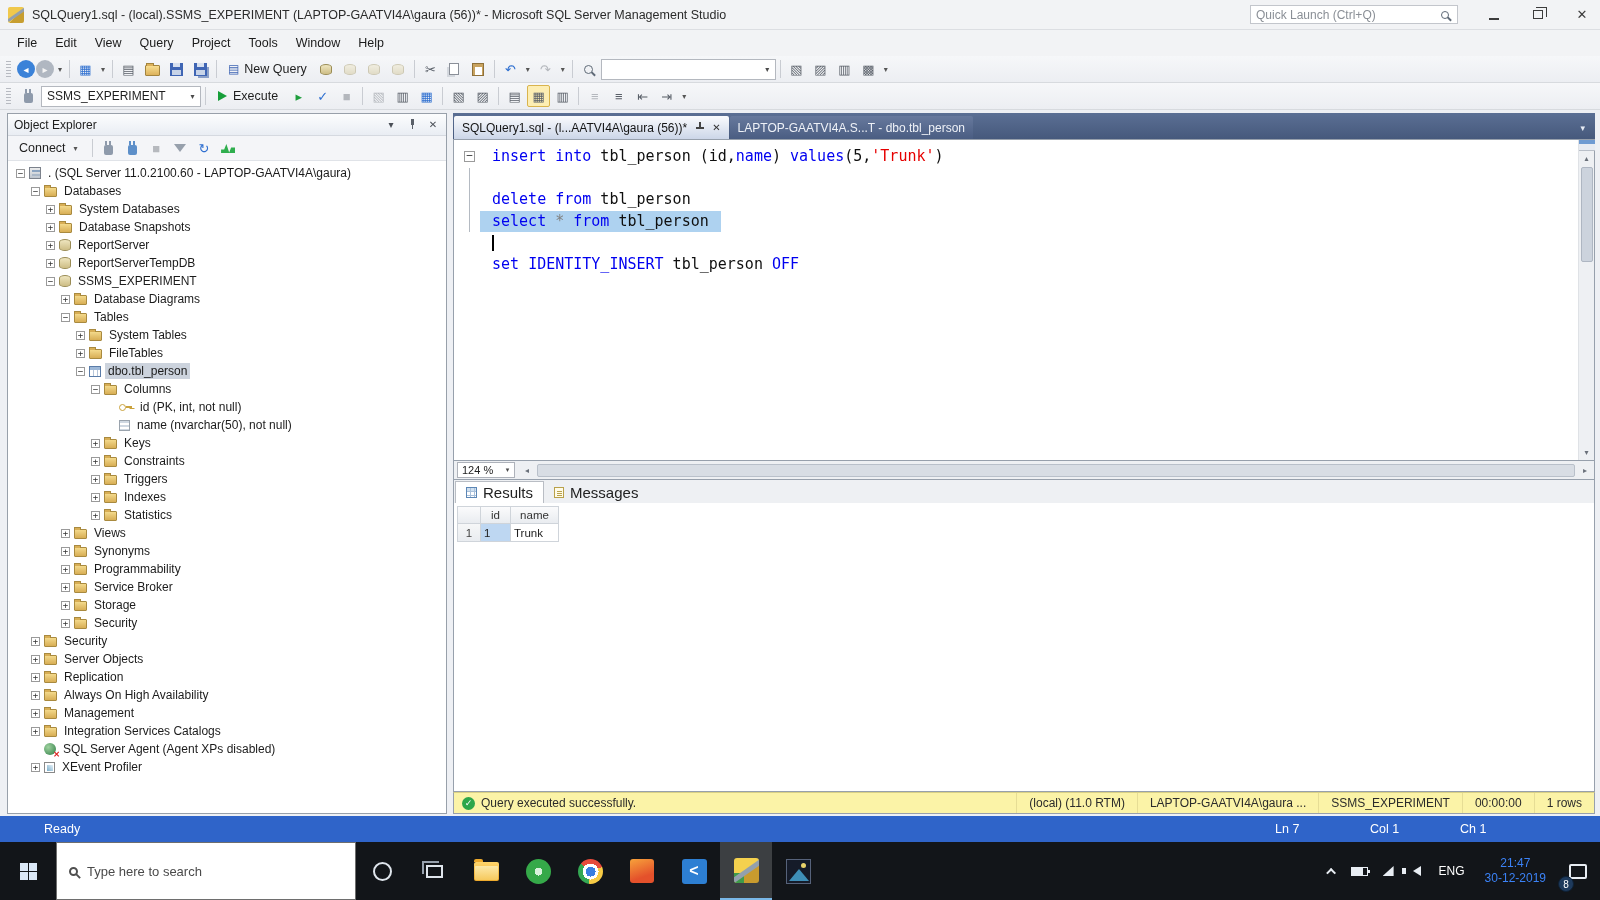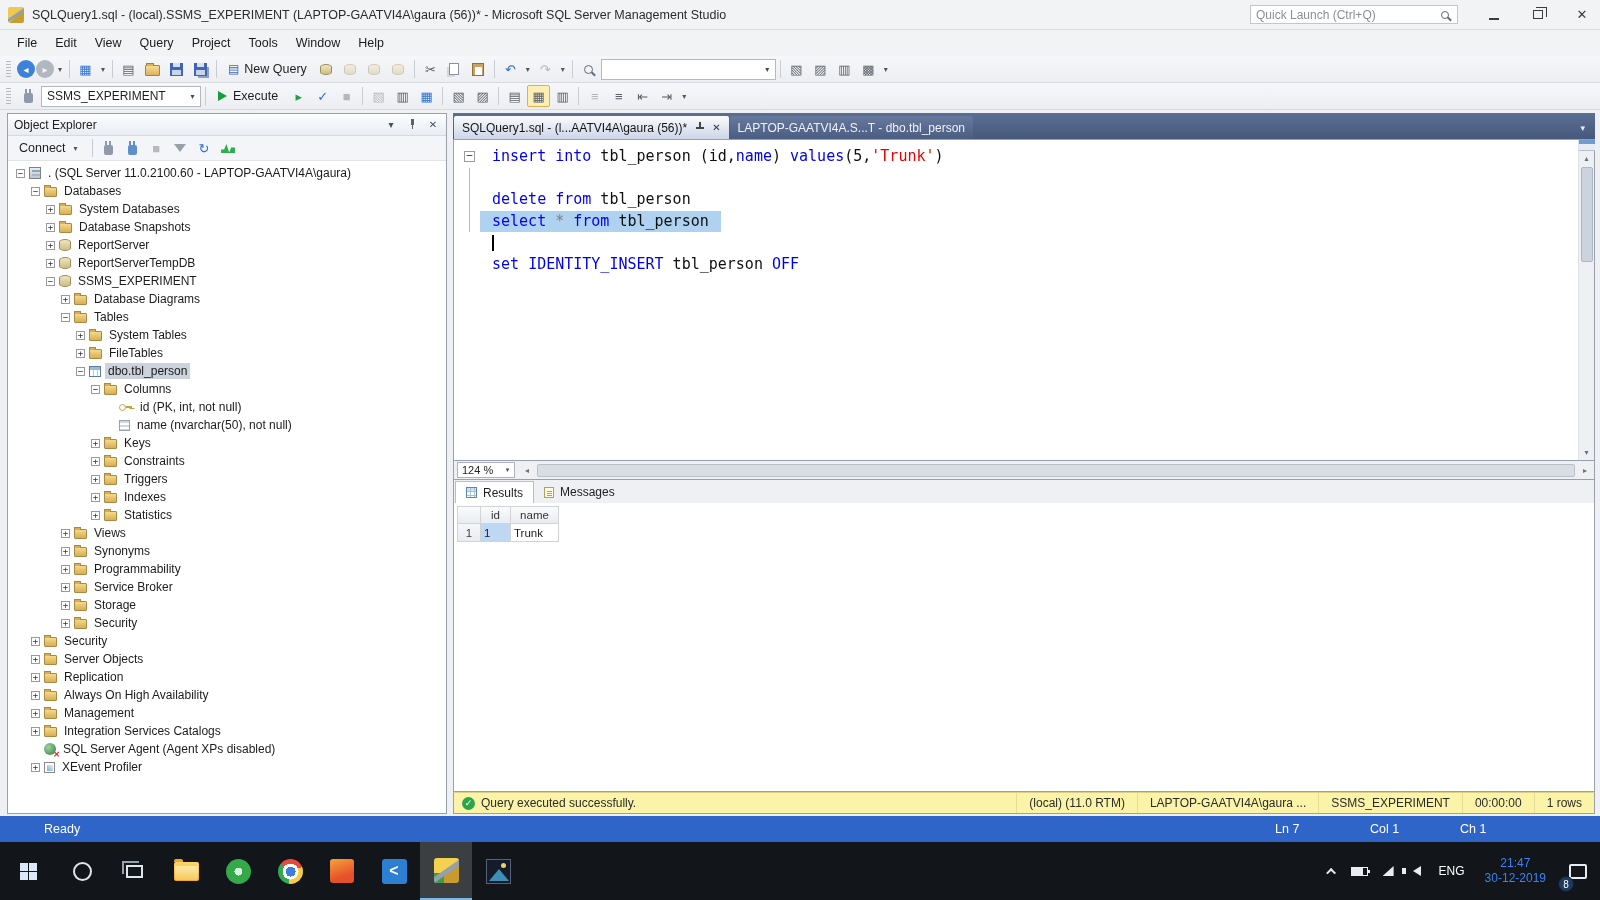--- a/index.html
+++ b/index.html
@@ -131,21 +131,21 @@
 .vthumb{width:12px;height:95px;background:#ccd3dd;border:1px solid #aeb6c2;border-radius:2px;margin-top:1px}
 
 .zoomrow{height:19px;flex:none;display:flex;align-items:center;background:#eef0f3;border:1px solid #97a0ac;border-top:none}
 .zoom{width:58px;height:16px;margin:0 3px;background:#fff;border:1px solid #aeb2ba;font-size:11px;display:flex;align-items:center;padding-left:4px;color:#222}
 .zcaret{margin-left:auto;width:13px;text-align:center;font-size:7px;color:#4a4a4a}
 .hsb{flex:1;display:flex;align-items:center;height:17px;background:#eef0f3;padding:0 1px}
 .hthumb{flex:1;height:13px;background:#d8dde4;border:1px solid #b9c0ca;border-radius:2px;margin:0 2px}
 
 .results{flex:1;background:#fff;border:1px solid #97a0ac;border-top:none;display:flex;flex-direction:column;min-height:0}
 .res-tabs{height:23px;flex:none;display:flex;align-items:flex-end;background:#eef0f3;padding-left:1px}
-.rtab{height:22px;display:flex;align-items:center;gap:6px;padding:0 10px;font-size:12px;color:#222}
+.rtab{height:22px;display:flex;align-items:center;gap:6px;padding:0 10px;font-size:15px;color:#222}
 .rtab.active{background:#fff;border:1px solid #b9bdc4;border-bottom:none}
 .ric-grid{width:11px;height:11px;border:1px solid #5c86b5;background:repeating-linear-gradient(to right,rgba(0,0,0,0) 0 3px,#a9c0da 3px 4px),repeating-linear-gradient(to bottom,rgba(0,0,0,0) 0 3px,#a9c0da 3px 4px),linear-gradient(#cfe0f0 0 3px,#fff 3px)}
 .ric-msg{width:10px;height:11px;background:#fffbe8;border:1px solid #b9a14a;position:relative}
 .ric-msg::after{content:"";position:absolute;left:2px;top:3px;width:5px;height:1px;background:#b9a14a;box-shadow:0 2px 0 #b9a14a,0 4px 0 #b9a14a}
 .gridwrap{flex:1;padding:3px 0 0 3px;background:#fff;overflow:hidden}
 .grow{display:flex;height:18px}
 .gcell{border:1px solid #cfd4da;border-left:none;font-size:11.5px;display:flex;align-items:center;padding:0 3px;color:#1e1e1e;flex:none}
 .grow .gcell:first-child{border-left:1px solid #cfd4da}
 .grow+.grow .gcell{border-top:none}
 .ghead .gcell{background:linear-gradient(#fbfbfc,#e9ecf0);justify-content:center;color:#333}
@@ -713,20 +713,24 @@
 
   <div class="taskbar">
     <div class="tb-start">
       <span class="winlogo">
           <i></i>
           <i></i>
           <i></i>
           <i></i>
         </span>
     </div>
+    <div class="tb-search">
+      <span class="magD"></span>
+      <span class="tbs-ph">Type here to search</span>
+    </div>
     <div class="tapps" id="tapps">
         <div class="tapp">
           <span class="tbi ic-cortana"></span>
         </div>
         <div class="tapp">
           <span class="tbi ic-taskview"></span>
         </div>
         <div class="tapp">
           <span class="tbi ic-fe"></span>
         </div>

